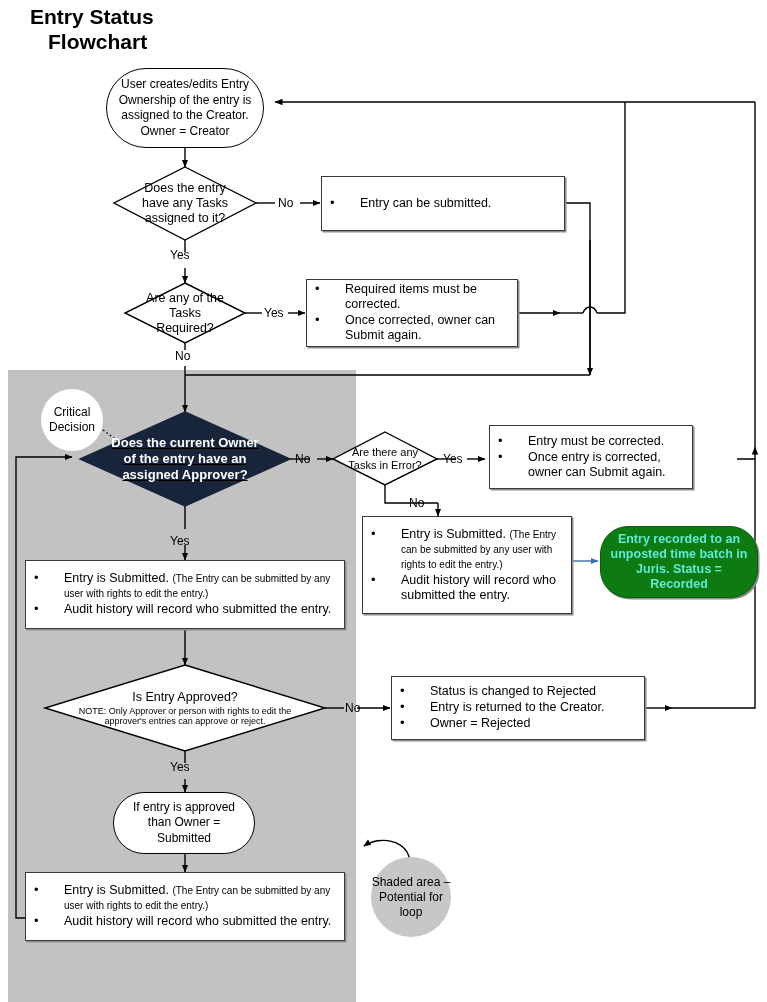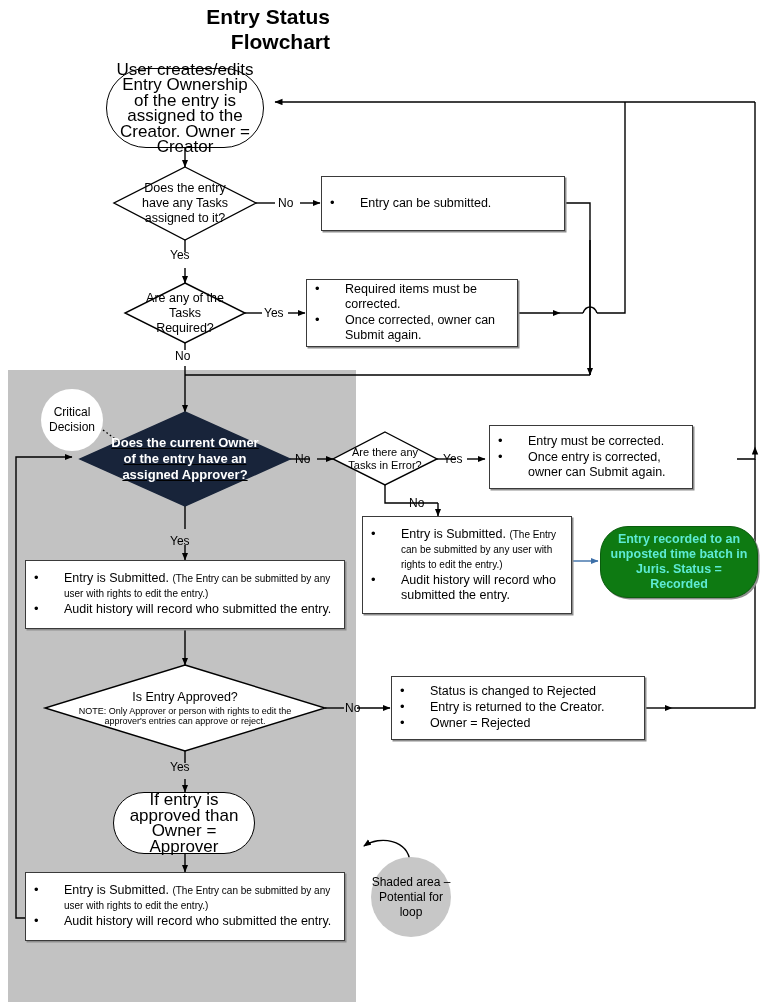--- a/index.html
+++ b/index.html
@@ -39,30 +39,30 @@
   #title {
     position: absolute;
     left: 30px;
     top: 4px;
     width: 300px;
     z-index: 5;
     font-weight: bold;
     font-size: 21px;
     line-height: 25px;
     color: #000;
-    text-align: right;
+    text-align: left;
   }
   #title .l2 { padding-left: 18px; }
 
   
   .terminator {
     border: 1.4px solid #000;
     border-radius: 42px;
     background: #fff;
-    font-size: 17px;
+    font-size: 12px;
     line-height: 15.5px;
     color: #000;
     padding: 2px 6px;
   }
 
   
   .boxnode {
     border: 1.4px solid #3a3a3a;
     background: #fff;
     box-shadow: 1.5px 1.5px 0 #8d8d8d;
@@ -355,21 +355,21 @@
       <li>
         <span>Entry is returned to the Creator.</span>
       </li>
       <li>
         <span>Owner = Rejected</span>
       </li>
     </ul>
   </div>
 
   <div class="node terminator" style="left:113px; top:792px; width:142px; height:62px; border-radius:34px;">
-    <span>If entry is approved than Owner = Approver</span>
+    <span>If entry is approved than Owner = Submitted</span>
   </div>
 
   <div class="node boxnode" style="left:25px; top:872px; width:320px; height:69px; padding:8px 4px;">
     <ul>
       <li>
         <span>Entry is Submitted.</span>
         <span class="small">(The Entry can be submitted by any user with rights to edit the entry.)</span>
       </li>
       <li>
         <span>Audit history will record who submitted the entry.</span>

